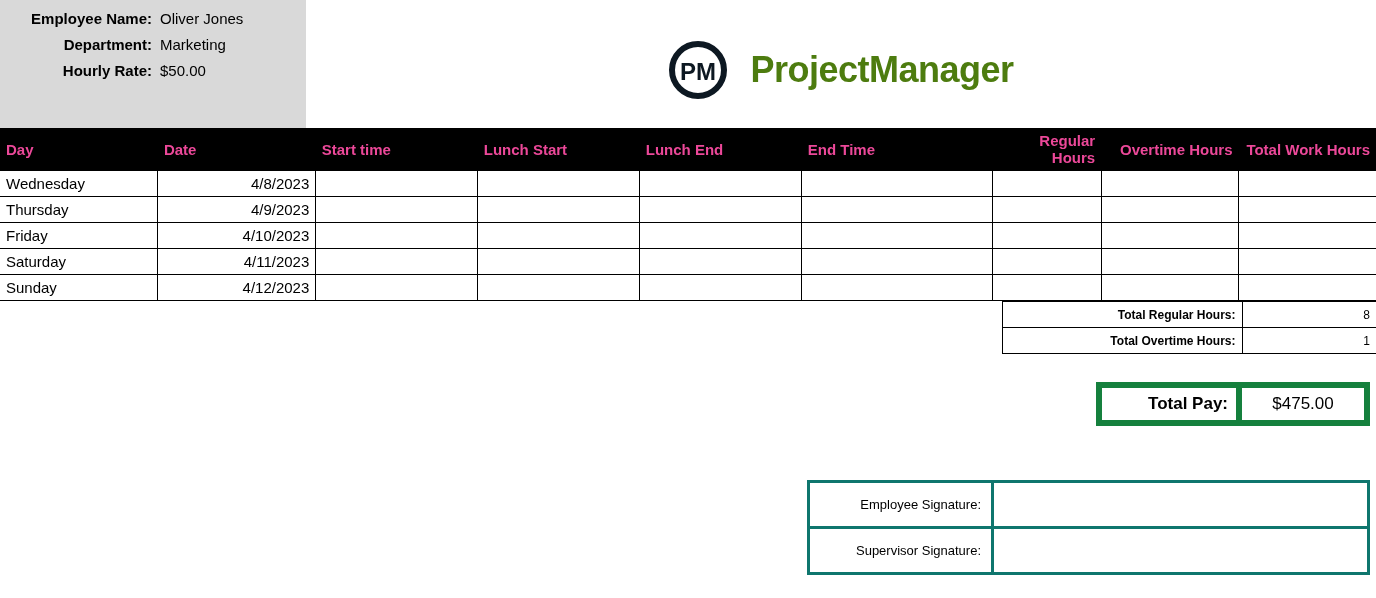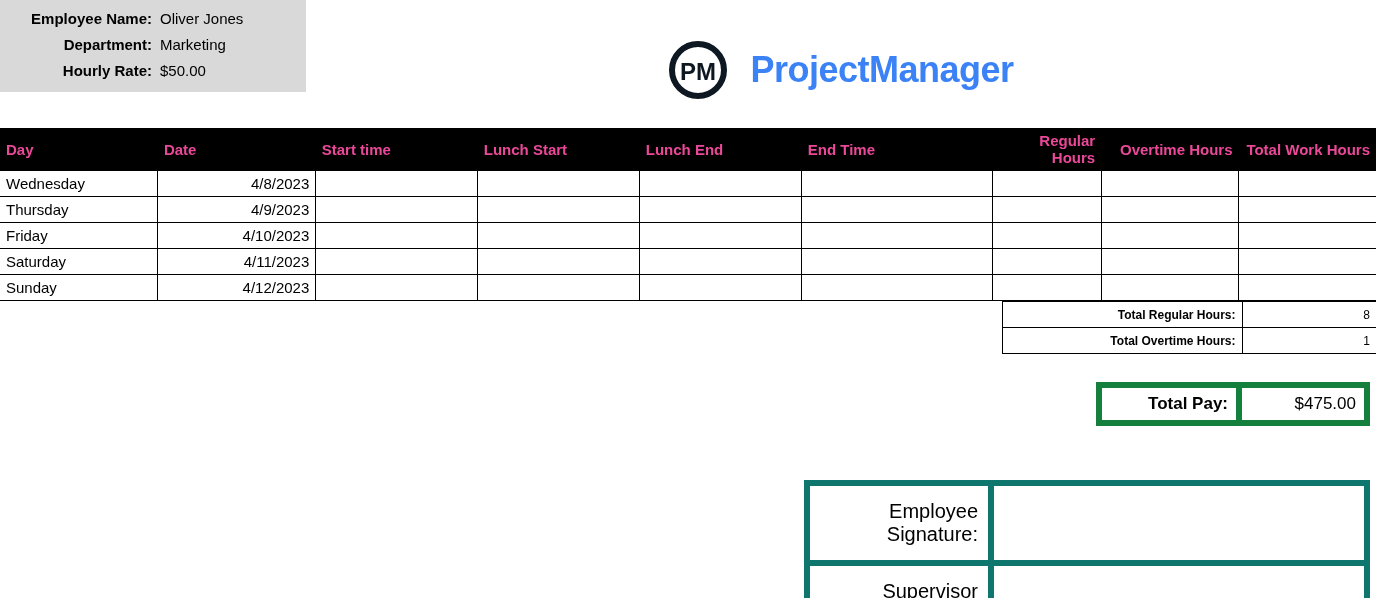--- a/index.html
+++ b/index.html
@@ -12,21 +12,21 @@
   }
   .top-area {
     display: flex;
     align-items: flex-start;
     height: 128px;
   }
   .employee-info {
     background: #d9d9d9;
     padding: 6px 8px 8px 8px;
     width: 306px;
-    height: 92px;
+    height: 128px;
   }
   .employee-info .row {
     display: flex;
     line-height: 26px;
   }
   .employee-info .label {
     font-weight: bold;
     width: 150px;
     text-align: right;
     padding-right: 6px;
@@ -39,21 +39,21 @@
     display: flex;
     align-items: center;
     justify-content: center;
     gap: 22px;
     padding-top: 40px;
   }
   .logo-area svg { display: block; }
   .logo-text {
     font-size: 36px;
     font-weight: 700;
-    color: #3b82f6;
+    color: #4d7c0f;
     letter-spacing: -0.5px;
   }
   table.timesheet {
     width: 100%;
     border-collapse: collapse;
   }
   table.timesheet th {
     background: #000;
     color: #ec4899;
     font-weight: bold;
@@ -119,36 +119,36 @@
     border: 6px solid #15803d;
     padding: 6px 8px;
     font-size: 17px;
   }
   .totalpay-block td.label {
     font-weight: bold;
     text-align: right;
     width: 140px;
   }
   .totalpay-block td.val {
-    text-align: right;
+    text-align: center;
     width: 128px;
   }
 
   .sig-block {
     margin-top: 54px;
   }
   .sig-block table {
     border-collapse: collapse;
     margin-left: auto;
     margin-right: 6px;
   }
   .sig-block td {
-    border: 6px solid #0f766e;
+    border: 3px solid #0f766e;
     padding: 14px 10px;
-    font-size: 20px;
+    font-size: 13px;
   }
   .sig-block td.label {
     text-align: right;
     width: 184px;
   }
   .sig-block td.field {
     width: 376px;
   }
 </style>
 </head>

